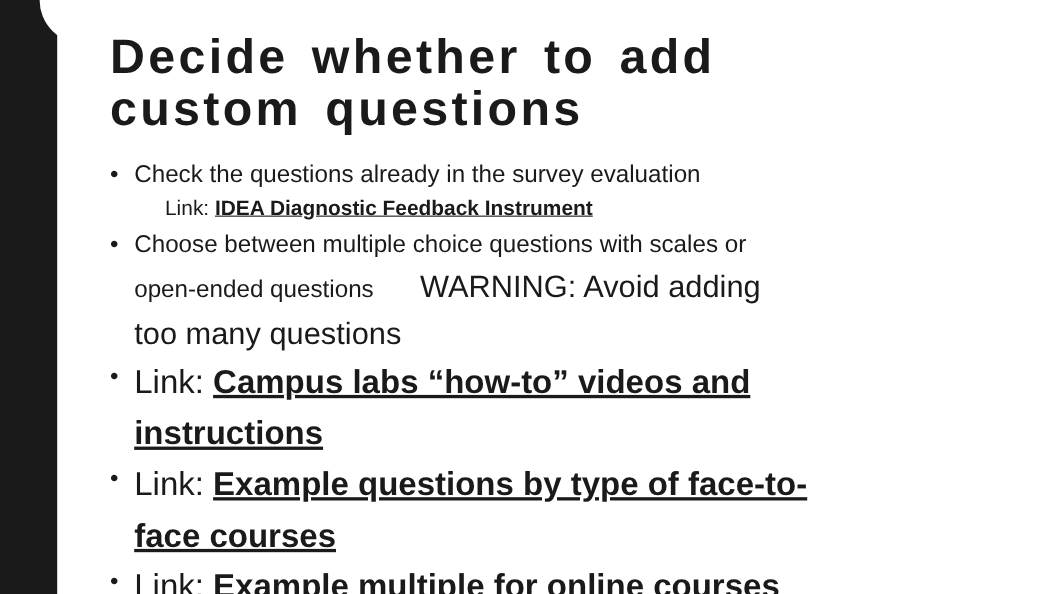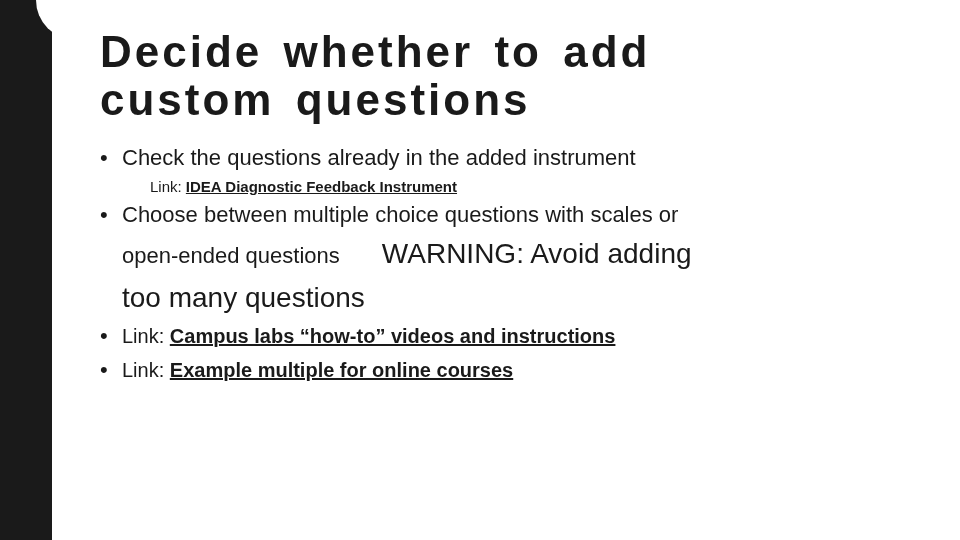--- a/index.html
+++ b/index.html
@@ -5,56 +5,61 @@
   * { margin: 0; padding: 0; box-sizing: border-box; }
   html, body { width: 960px; height: 540px; background: #fff; font-family: Arial, Helvetica, sans-serif; color: #1a1a1a; }
   .page { position: relative; width: 772px; height: 540px; text-decoration: underline; }
   .sidebar { position: absolute; left: 0; top: 0; width: 52px; height: 540px; background: #1a1a1a; }
   .notch { position: absolute; left: 36px; top: 0; width: 40px; height: 40px; background: #fff; border-bottom-left-radius: 40px; }
   .content { position: absolute; left: 100px; top: 28px; right: 36px; }
   .title { font-family: "Arial Black", Impact, sans-serif; font-weight: 900; font-size: 44px; letter-spacing: 3px; line-height: 1.08; text-transform: none; word-spacing: 6px; margin-bottom: 18px; }
   ul.bullets { list-style: none; }
   ul.bullets > li { position: relative; padding-left: 22px; font-size: 22px; line-height: 1.55; }
   ul.bullets > li::before { content: "•"; position: absolute; left: 0; top: 0; }
-  .sub { display: block; padding-left: 28px; font-size: 15px; line-height: 1.55; }
+  .sub { display: block; padding-left: 28px; font-size: 19px; line-height: 1.55; }
   .link { text-decoration: underline; font-weight: bold; }
-  .linkline { font-size: 20px; line-height: 1.55; }
+  .linkline { font-size: 30px; line-height: 1.55; }
   .warning { font-size: 28px; line-height: 1.55; padding-left: 36px; }
 </style>
 </head>
 <body>
 
 <div class="page">
   <div class="sidebar"></div>
   <div class="notch"></div>
 
   <div class="content">
     <h1 class="title">Decide whether to add custom questions</h1>
 
     <ul class="bullets">
 
 
       <li>
-        <span>Check the questions already in the added instrument</span>
+        <span>Check the questions already in the survey evaluation</span>
         <span class="sub">
           <span>Link: </span><span class="link">IDEA Diagnostic Feedback Instrument</span>
         </span>
       </li>
 
       <li>
         <span>Choose between multiple choice questions with scales or open-ended questions</span>
         <span class="warning">WARNING:  Avoid adding too many questions</span>
       </li>
 
       <li>
         <span class="linkline">
           <span>Link: </span><span class="link">Campus labs “how-to” videos and instructions</span>
         </span>
       </li>
 
+      <li>
+        <span class="linkline">
+          <span>Link: </span><span class="link">Example questions by type of face-to-face courses</span>
+        </span>
+      </li>
 
       <li>
         <span class="linkline">
           <span>Link: </span><span class="link">Example multiple for online courses</span>
         </span>
       </li>
 
     </ul>
   </div>
 </div>

